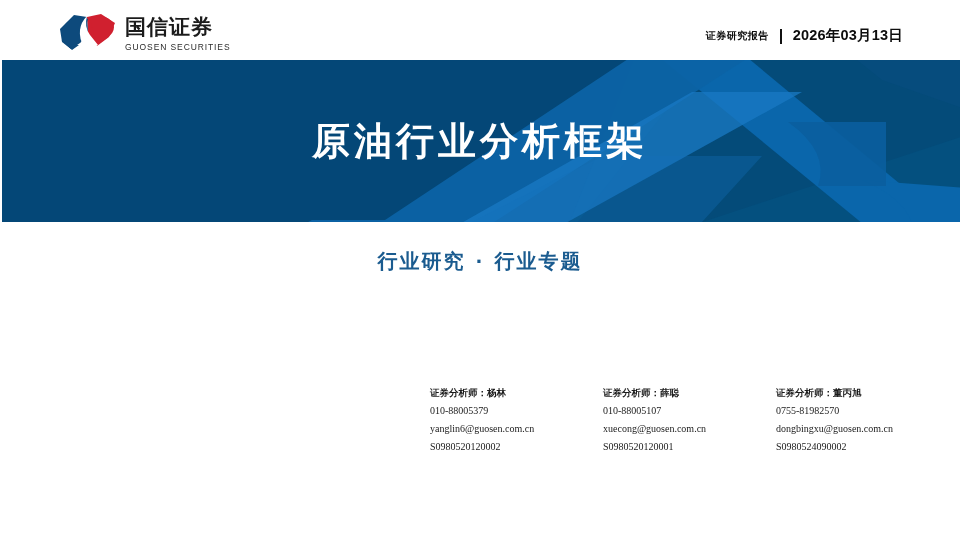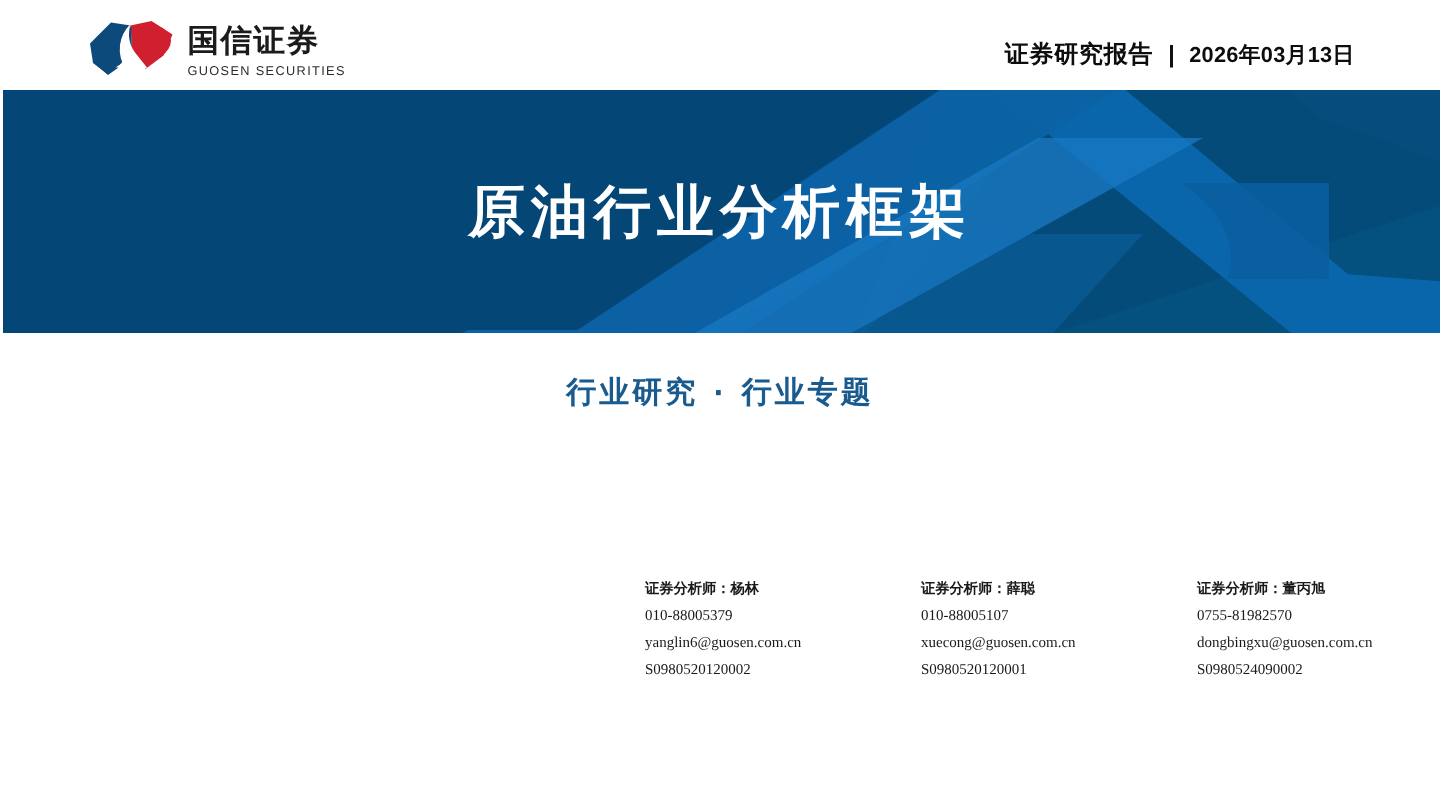--- a/index.html
+++ b/index.html
@@ -68,21 +68,21 @@
   .header-right {
     position: absolute;
     right: 57px;
     top: 26px;
     display: flex;
     align-items: center;
     white-space: nowrap;
   }
   .header-report-label {
     font-family: "DejaVu Sans", "Liberation Sans", sans-serif;
-    font-size: 16px;
+    font-size: 10px;
     font-weight: 700;
     color: #0d0d0d;
     letter-spacing: 0.5px;
   }
   .header-divider {
     display: inline-block;
     width: 2px;
     height: 15px;
     background: #111111;
     margin: 0 11px 0 11px;
@@ -155,21 +155,21 @@
     font-size: 18px;
   }
 
   
   .analysts {
     position: absolute;
     left: 430px;
     top: 384px;
     width: 500px;
     display: flex;
-    gap: 11px;
+    gap: 0px;
   }
   .analyst-col {
     width: 173px;
     flex: 0 0 173px;
   }
   .analyst-col.last {
     width: 160px;
     flex: 0 0 160px;
   }
   .analyst-name {

